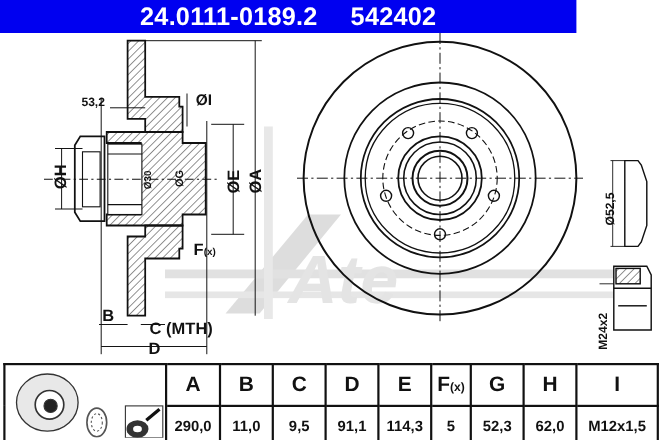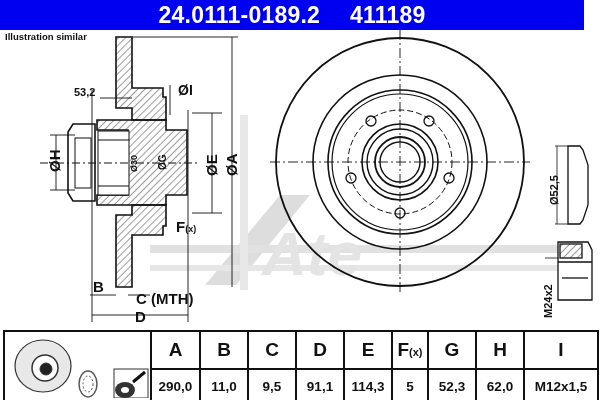--- a/index.html
+++ b/index.html
@@ -1,18 +1,18 @@
 <!DOCTYPE html>
 <html><head>
   <meta charset="utf-8">
   <style>
     html, body { margin:0; padding:0; background:#ffffff; }
     body { width:600px; height:400px; position:relative; overflow:hidden;
            font-family:"Liberation Sans", sans-serif; }
-    .header { position:absolute; left:0; top:0; width:584px; height:30px;
+    .header { position:absolute; left:0; top:0; width:524px; height:30px;
               background:#0000f0; color:#ffffff; display:flex; align-items:center;
               justify-content:center; font-weight:bold; font-size:23px; letter-spacing:0.2px; }
     .header .pn { margin-right:30px; }
     .note { position:absolute; left:5px; top:31px; font-size:9.5px; font-weight:bold;
             line-height:12px; color:#111; }
     svg.drawing { position:absolute; left:0; top:0; }
     .lbl { font-family:"Liberation Sans", sans-serif; font-weight:bold; fill:#111; }
     table.specs { position:absolute; left:3px; top:330px; width:594px; height:68px;
                   border-collapse:collapse; table-layout:fixed; }
     table.specs td { border:2px solid #111; text-align:center; font-weight:bold;
@@ -20,25 +20,24 @@
     table.specs tr.hdr td { font-size:19px; height:33px; }
     table.specs tr.val td { font-size:13.5px; height:31px; }
     table.specs td.img { border:2px solid #111; padding:0; position:relative; }
     .fx small { font-size:11px; }
   </style>
 </head>
 <body>
 
 <div class="header">
   <span class="pn">24.0111-0189.2</span>
-  <span>411189</span>
+  <span>542402</span>
 </div>
 
 <div class="note">
-  <div>Illustration similar</div>
 </div>
 
 <svg class="drawing" width="600" height="330" viewBox="0 0 600 330">
   <defs>
     <pattern id="hatch" width="5" height="5" patternUnits="userSpaceOnUse" patternTransform="rotate(45)">
       <line x1="0" y1="0" x2="0" y2="5" stroke="#222" stroke-width="0.9"></line>
     </pattern>
   </defs>
 
   <g opacity="0.85">

